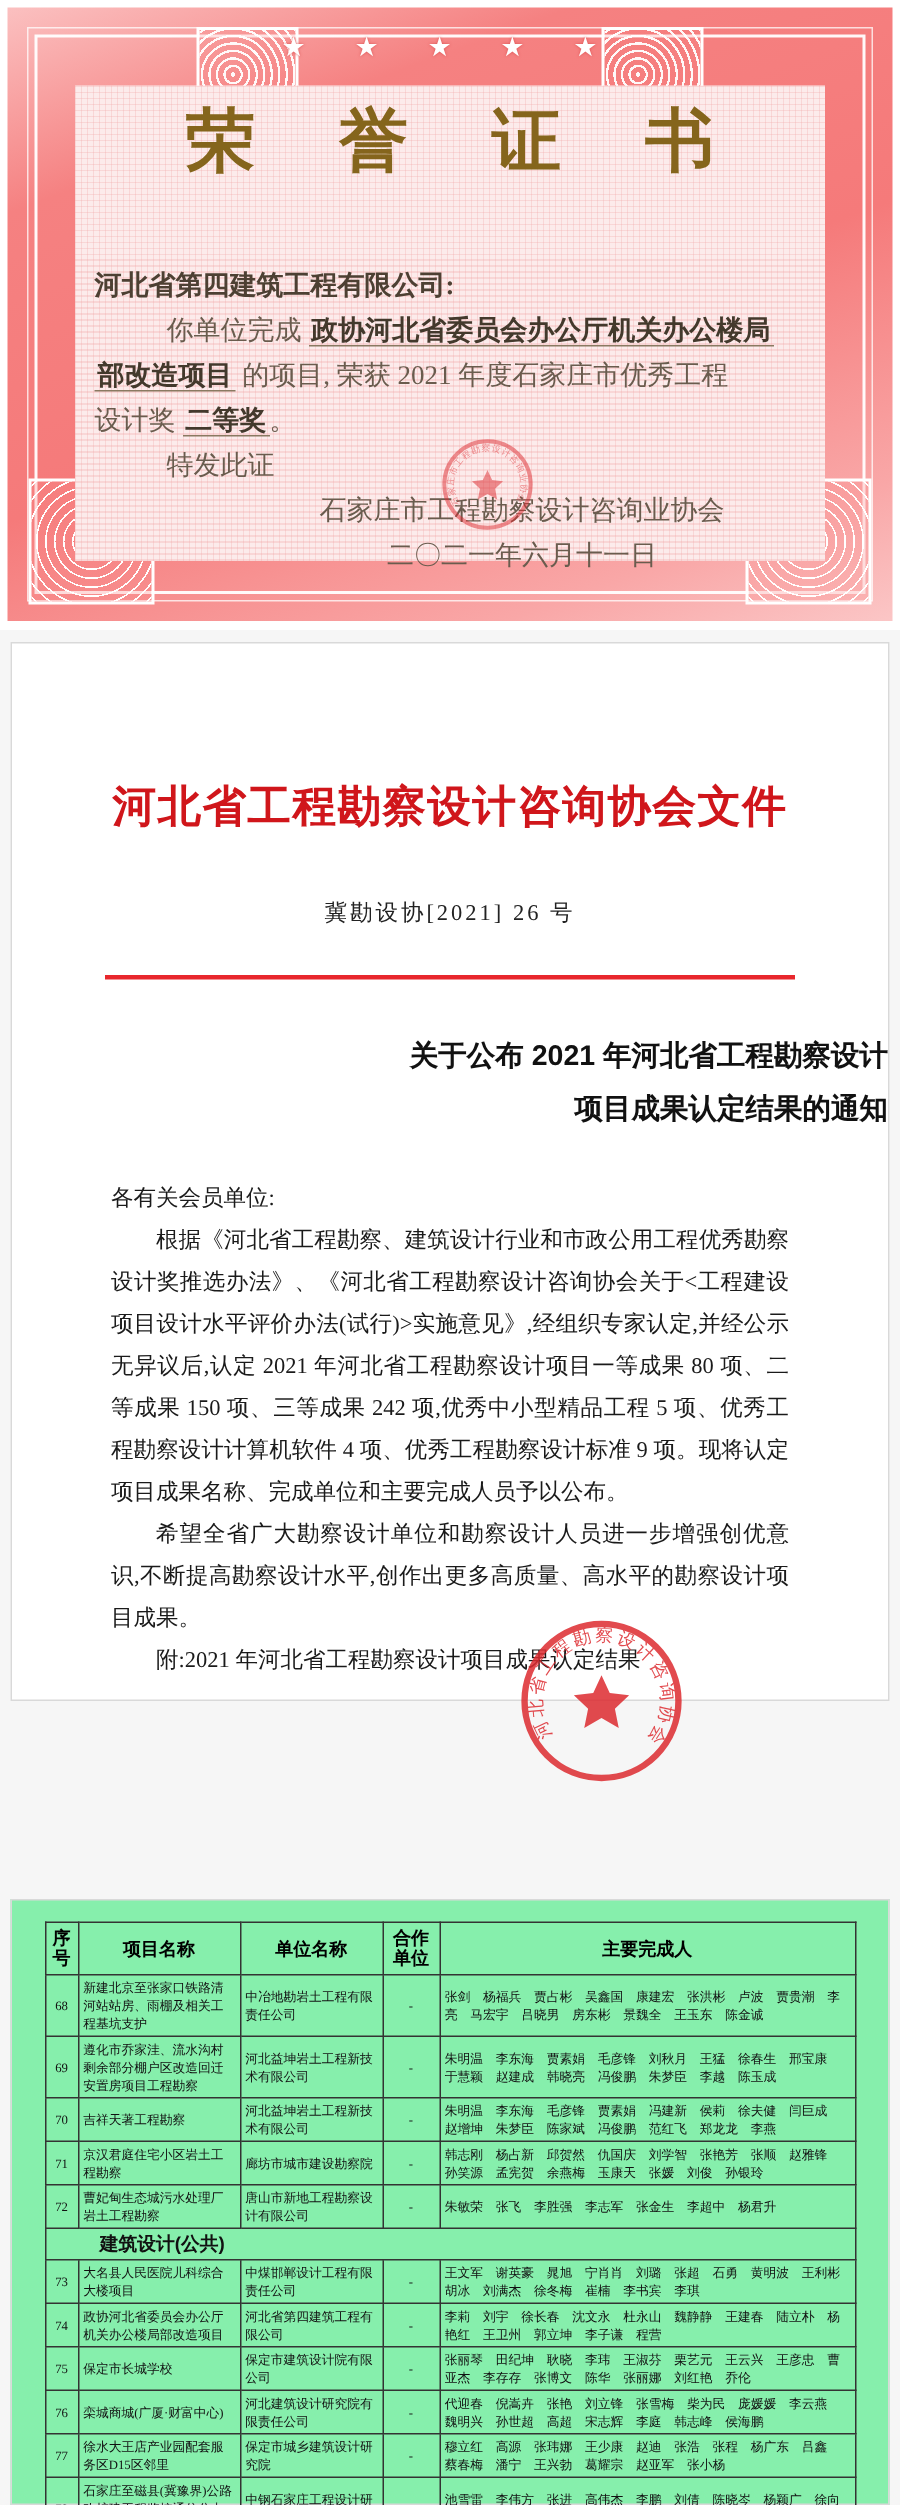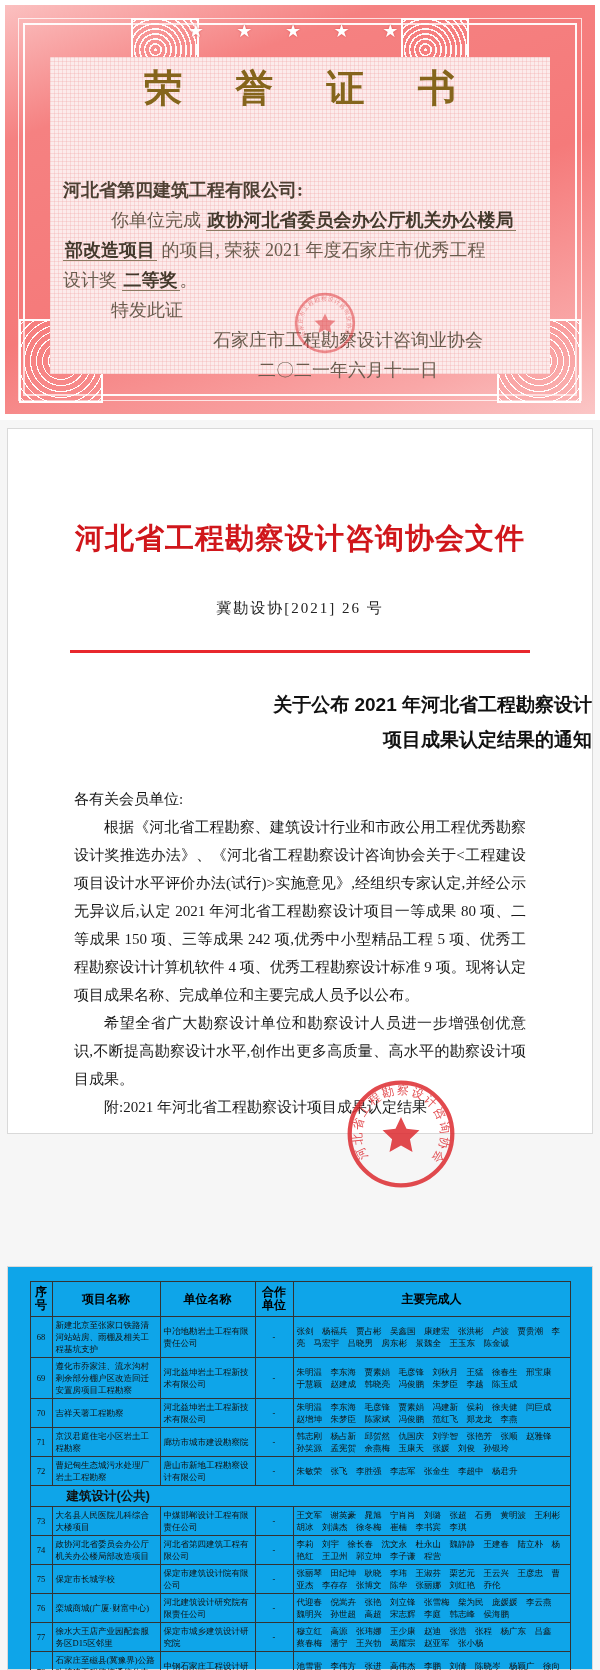--- a/index.html
+++ b/index.html
@@ -25,21 +25,21 @@
     text-shadow:0 0 2px rgba(215,70,70,.9);}
   .flourish{position:absolute;top:13px;width:64px;height:54px;border:2px solid #fff;
     background:repeating-radial-gradient(circle at 35% 55%,rgba(255,255,255,.95) 0 1.5px,rgba(248,125,125,.18) 1.5px 5px);}
   .flourish.fl-left{left:126px;}
   .flourish.fl-right{right:126px;}
   .corner{position:absolute;bottom:11px;width:80px;height:80px;border:2px solid #fff;
     background:repeating-radial-gradient(circle at 50% 50%,#fff 0 1px,rgba(250,140,140,.28) 1px 6px);}
   .corner.c-left{left:14px;}
   .corner.c-right{right:14px;}
   .cert-title{position:absolute;top:58px;left:0;width:100%;text-align:center;
-    font-family:"DejaVu Serif",serif;font-weight:bold;font-size:38px;color:#85651c;
+    font-family:"DejaVu Serif",serif;font-weight:bold;font-size:46px;color:#85651c;
     letter-spacing:20px;text-indent:20px;}
   .cert-body{position:absolute;left:58px;right:48px;top:170px;
     font-size:18px;line-height:30px;color:#6a5c4e;}
   .cert-recipient{color:#4d4033;font-weight:bold;}
   .cert-ind{display:inline-block;width:48px;}
   .blank{font-weight:bold;color:#43392c;border-bottom:1px solid #8a7a62;padding:0 2px;}
   .cert-sign{margin-left:150px;width:270px;text-align:center;}
   .cert-seal{position:absolute;left:288px;top:286px;opacity:.5;}
   
   .page2{position:absolute;left:7px;right:7px;top:428px;height:706px;
@@ -52,21 +52,21 @@
   .doc-heading{margin-top:34px;text-align:right;color:#111;
     font-family:"Liberation Sans","DejaVu Sans",sans-serif;font-weight:bold;
     font-size:19px;line-height:35px;}
   .doc-body{margin:28px 66px 0;font-size:15px;line-height:28px;color:#1a1a1a;text-align:justify;}
   .doc-body p{margin:0;}
   .p-ind{text-indent:2em;}
   .doc-date{margin:24px 118px 0 0;text-align:right;font-size:15px;color:#1a1a1a;}
   .doc-seal{position:absolute;left:336px;top:648px;opacity:.85;}
   
   .page3{position:absolute;left:7px;right:7px;top:1266px;height:404px;
-    background:#0ea5e9;border:1px solid #d9d9d9;box-sizing:border-box;}
+    background:#86efac;border:1px solid #d9d9d9;box-sizing:border-box;}
   table.results{margin:14px auto 0;width:540px;border-collapse:collapse;table-layout:fixed;}
   table.results th{border:1px solid #333;padding:4px 1px;text-align:center;
     font-family:"Liberation Sans","DejaVu Sans",sans-serif;font-weight:bold;
     font-size:12px;line-height:13px;color:#000;}
   table.results td{border:1px solid #333;padding:2px 3px;vertical-align:middle;
     font-size:8.5px;line-height:12px;color:#111;}
   td.c-no{text-align:center;font-size:9px;}
   td.c-partner{text-align:center;vertical-align:top;color:#444;font-size:9px;}
   td.c-names{font-size:9px;line-height:13px;padding-left:6px;}
   tr.section-row td{font-family:"Liberation Sans","DejaVu Sans",sans-serif;

